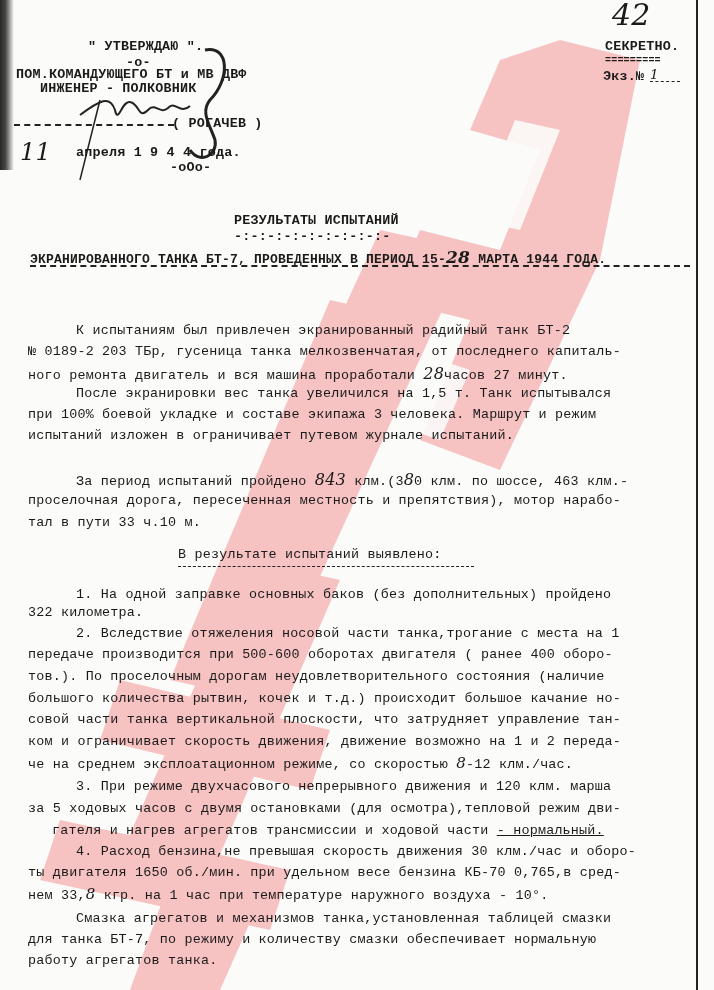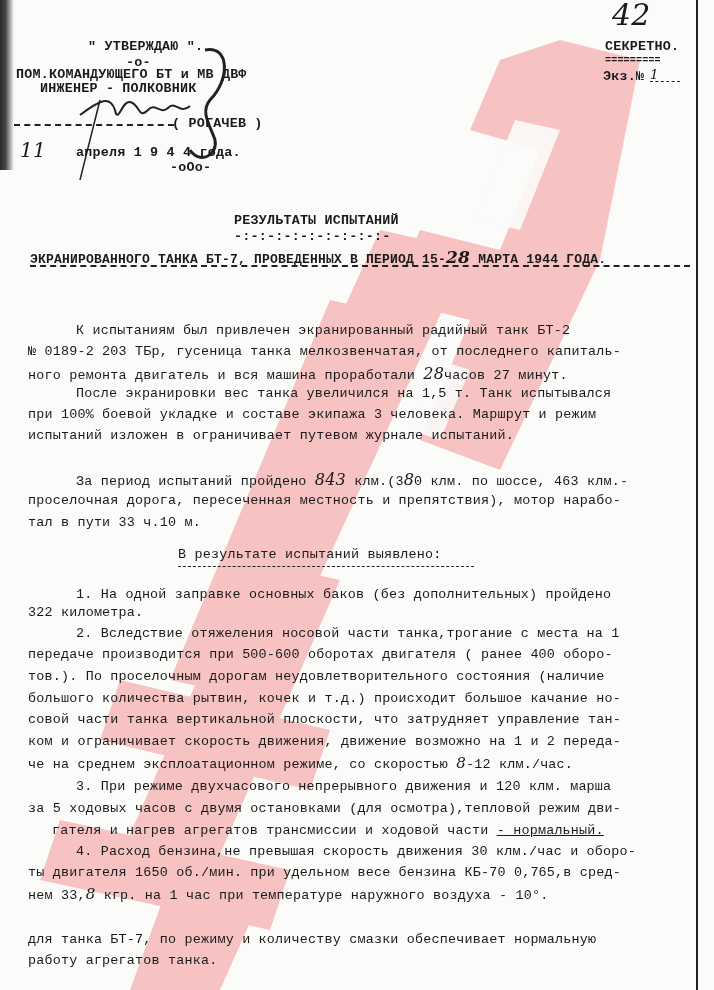--- a/index.html
+++ b/index.html
@@ -56,21 +56,21 @@
   <div class="t b" style="left:126px;top:56px;">-о-</div>
   <div class="t b" style="left:16px;top:68px;text-align:center;">ПОМ.КОМАНДУЮЩЕГО БТ и МВ ДВФ</div>
   <div class="t b" style="left:40px;top:82px;">ИНЖЕНЕР - ПОЛКОВНИК</div>
   <svg style="position:absolute;left:60px;top:40px;" width="170" height="140">
     <path d="M20 75 C40 60,50 55,55 70 C58 85,62 60,70 62 C80 64,78 80,88 70 C95 62,100 75,108 68 C115 60,120 75,130 66" stroke="#222" stroke-width="2" fill="none"></path>
     <path d="M145 10 C170 5,170 40,150 60 C140 72,150 85,155 100 C158 115,140 125,130 110" stroke="#222" stroke-width="3" fill="none"></path>
     <path d="M40 60 L20 140" stroke="#222" stroke-width="1.5" fill="none"></path>
   </svg>
   <div class="dash-line" style="left:14px;top:124px;width:160px;"></div>
   <div class="t b" style="left:172px;top:117px;">( РОГАЧЕВ )</div>
-  <div class="t hand" style="left:20px;top:140px;font-size:20px;">11</div>
+  <div class="t hand" style="left:20px;top:140px;font-size:24px;">11</div>
   <div class="t b" style="left:76px;top:146px;">апреля  1 9 4 4  года.</div>
   <div class="t b" style="left:126px;top:161px;margin-left:44px;">-оОо-</div>
 
   <div class="t hand" style="left:612px;top:0px;font-size:30px;">42</div>
   <div class="t b" style="left:605px;top:40px;">СЕКРЕТНО.</div>
   <div class="t b" style="left:605px;top:56px;font-size:10px;">=========</div>
   <div class="t b" style="left:603px;top:70px;">Экз.№</div>
   <div class="t hand underline" style="left:650px;top:68px;width:30px;">1</div>
 
   <div class="t b" style="left:234px;top:214px;">РЕЗУЛЬТАТЫ ИСПЫТАНИЙ</div>
@@ -116,16 +116,17 @@
   <div class="t" style="left:28px;top:824px;margin-left:24px;">
     <span>гателя и нагрев агрегатов трансмиссии и ходовой части </span><span style="text-decoration:underline;">- нормальный.</span>
   </div>
 
   <div class="t" style="left:76px;top:845px;">4. Расход бензина,не превышая скорость движения 30 клм./час и оборо-</div>
   <div class="t" style="left:28px;top:866px;">ты двигателя 1650 об./мин. при удельном весе бензина КБ-70 0,765,в сред-</div>
   <div class="t" style="left:28px;top:887px;">
     <span>нем 33,</span><span class="hand" style="font-size:15px;">8</span><span> кгр. на 1 час при температуре наружного воздуха - 10°.</span>
   </div>
 
+  <div class="t" style="left:76px;top:912px;">Смазка агрегатов и механизмов танка,установленная таблицей смазки</div>
   <div class="t" style="left:28px;top:933px;">для танка БТ-7, по режиму и количеству смазки обеспечивает нормальную</div>
   <div class="t" style="left:28px;top:954px;">работу агрегатов танка.</div>
 
 </div>
 
 </body></html>

